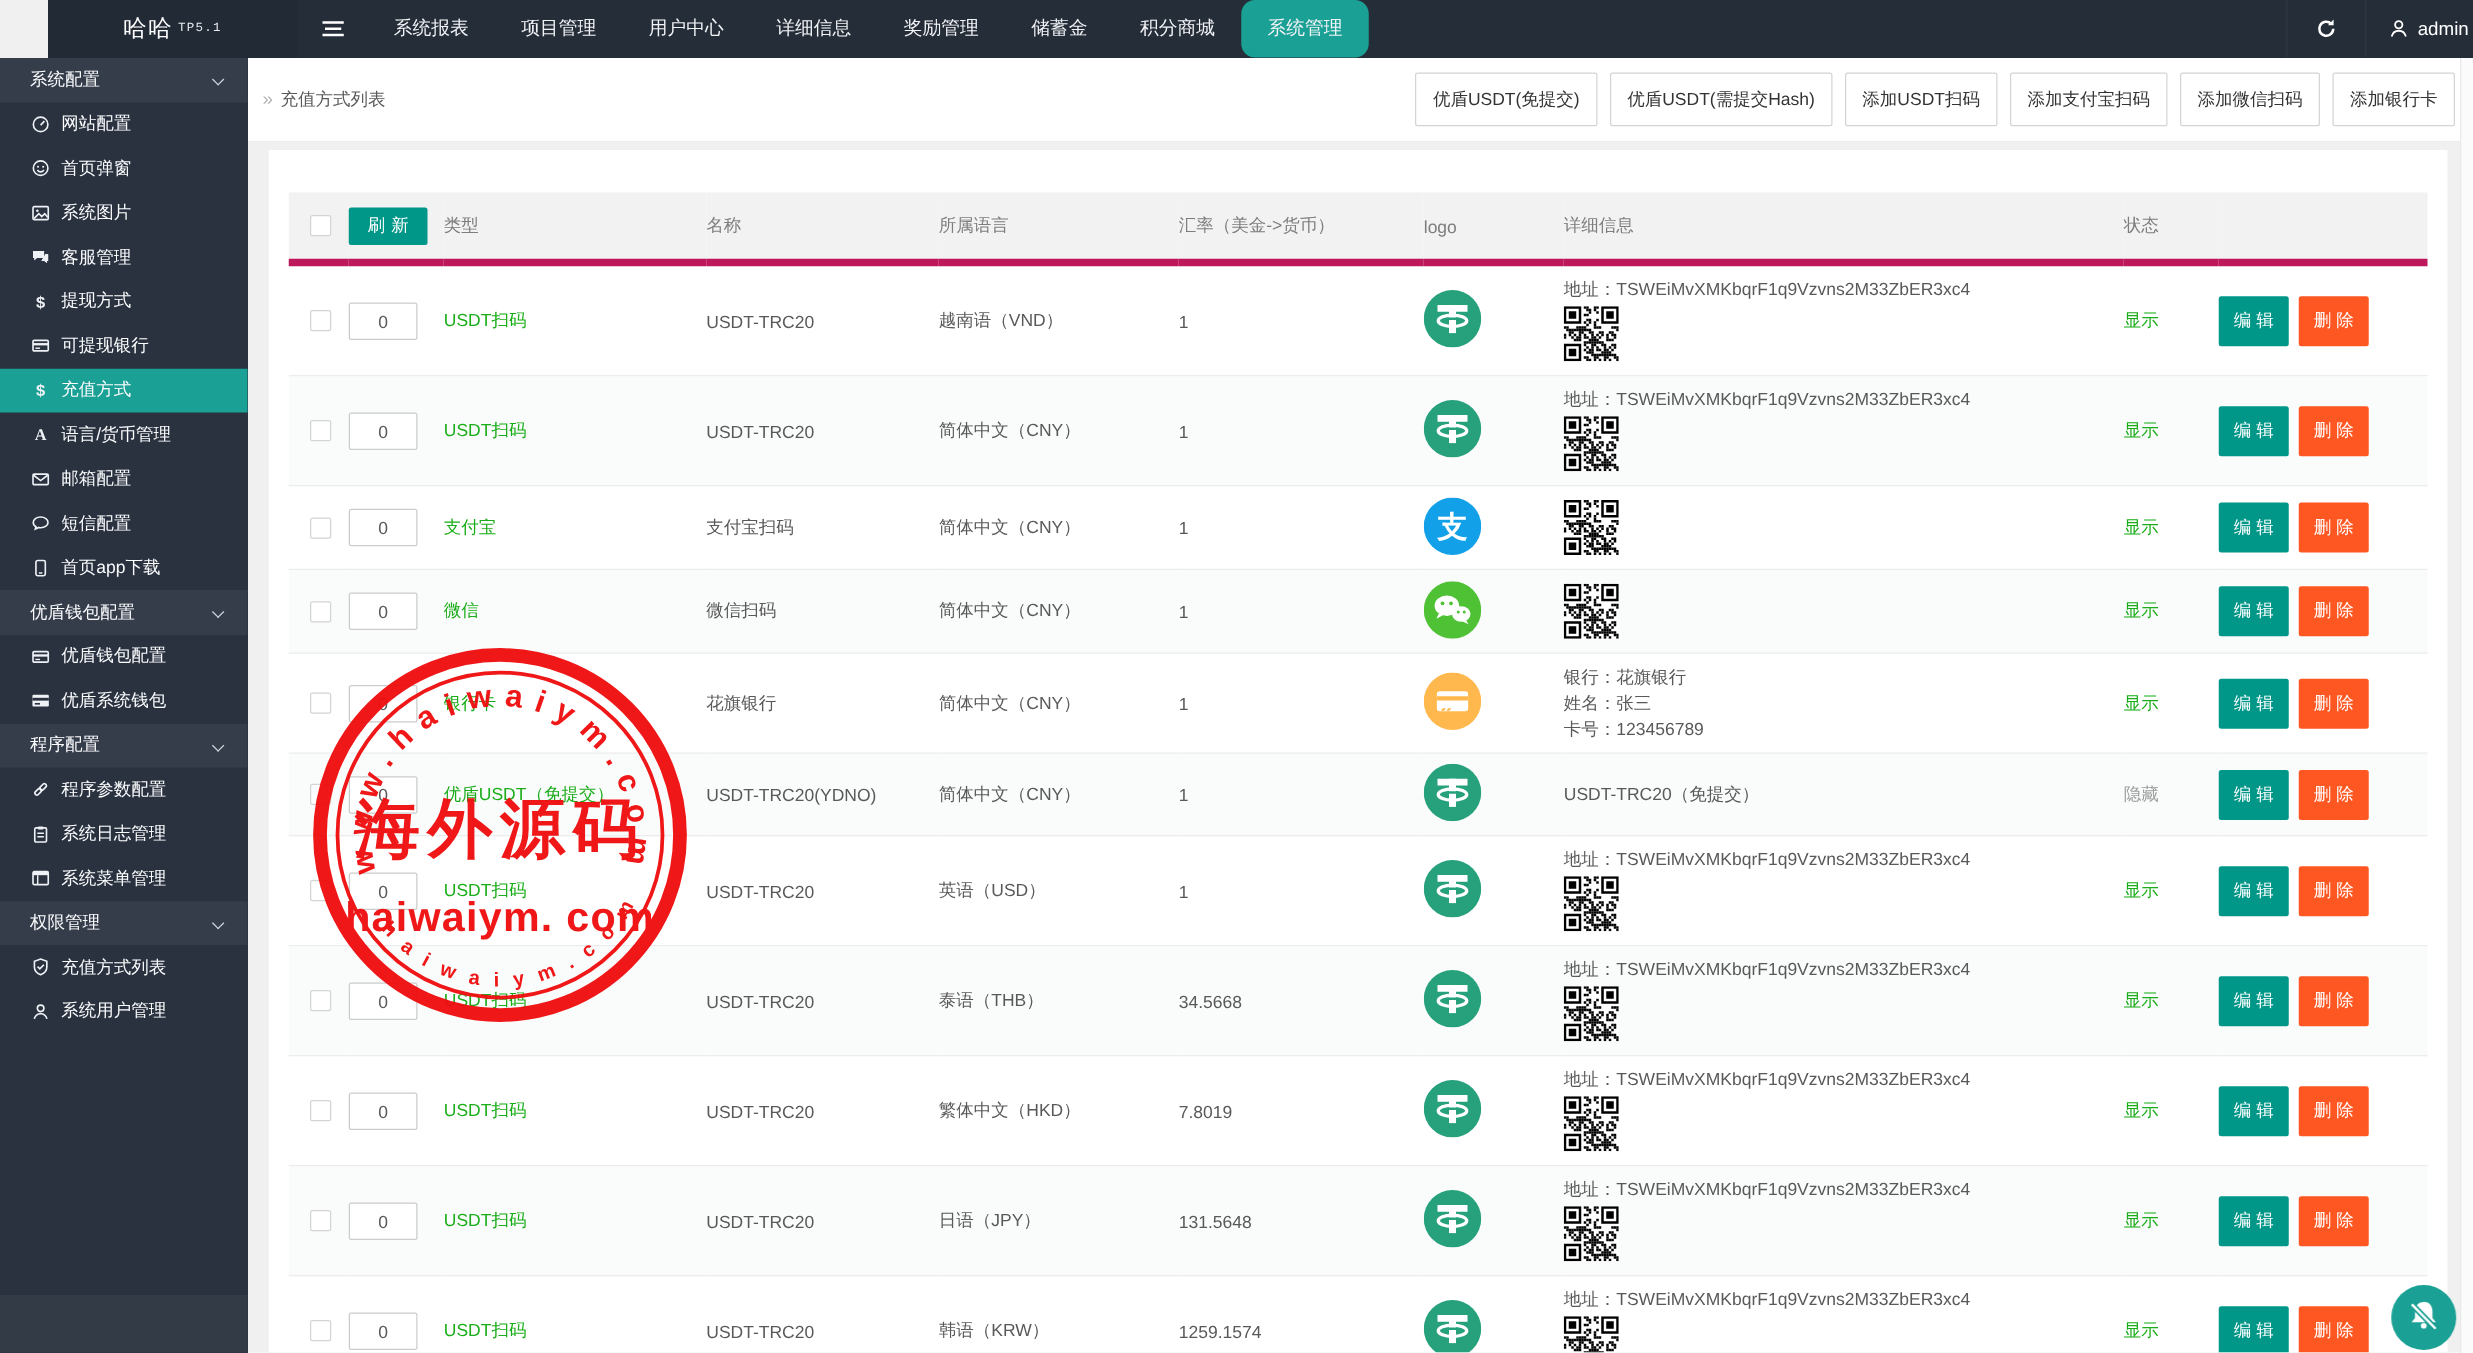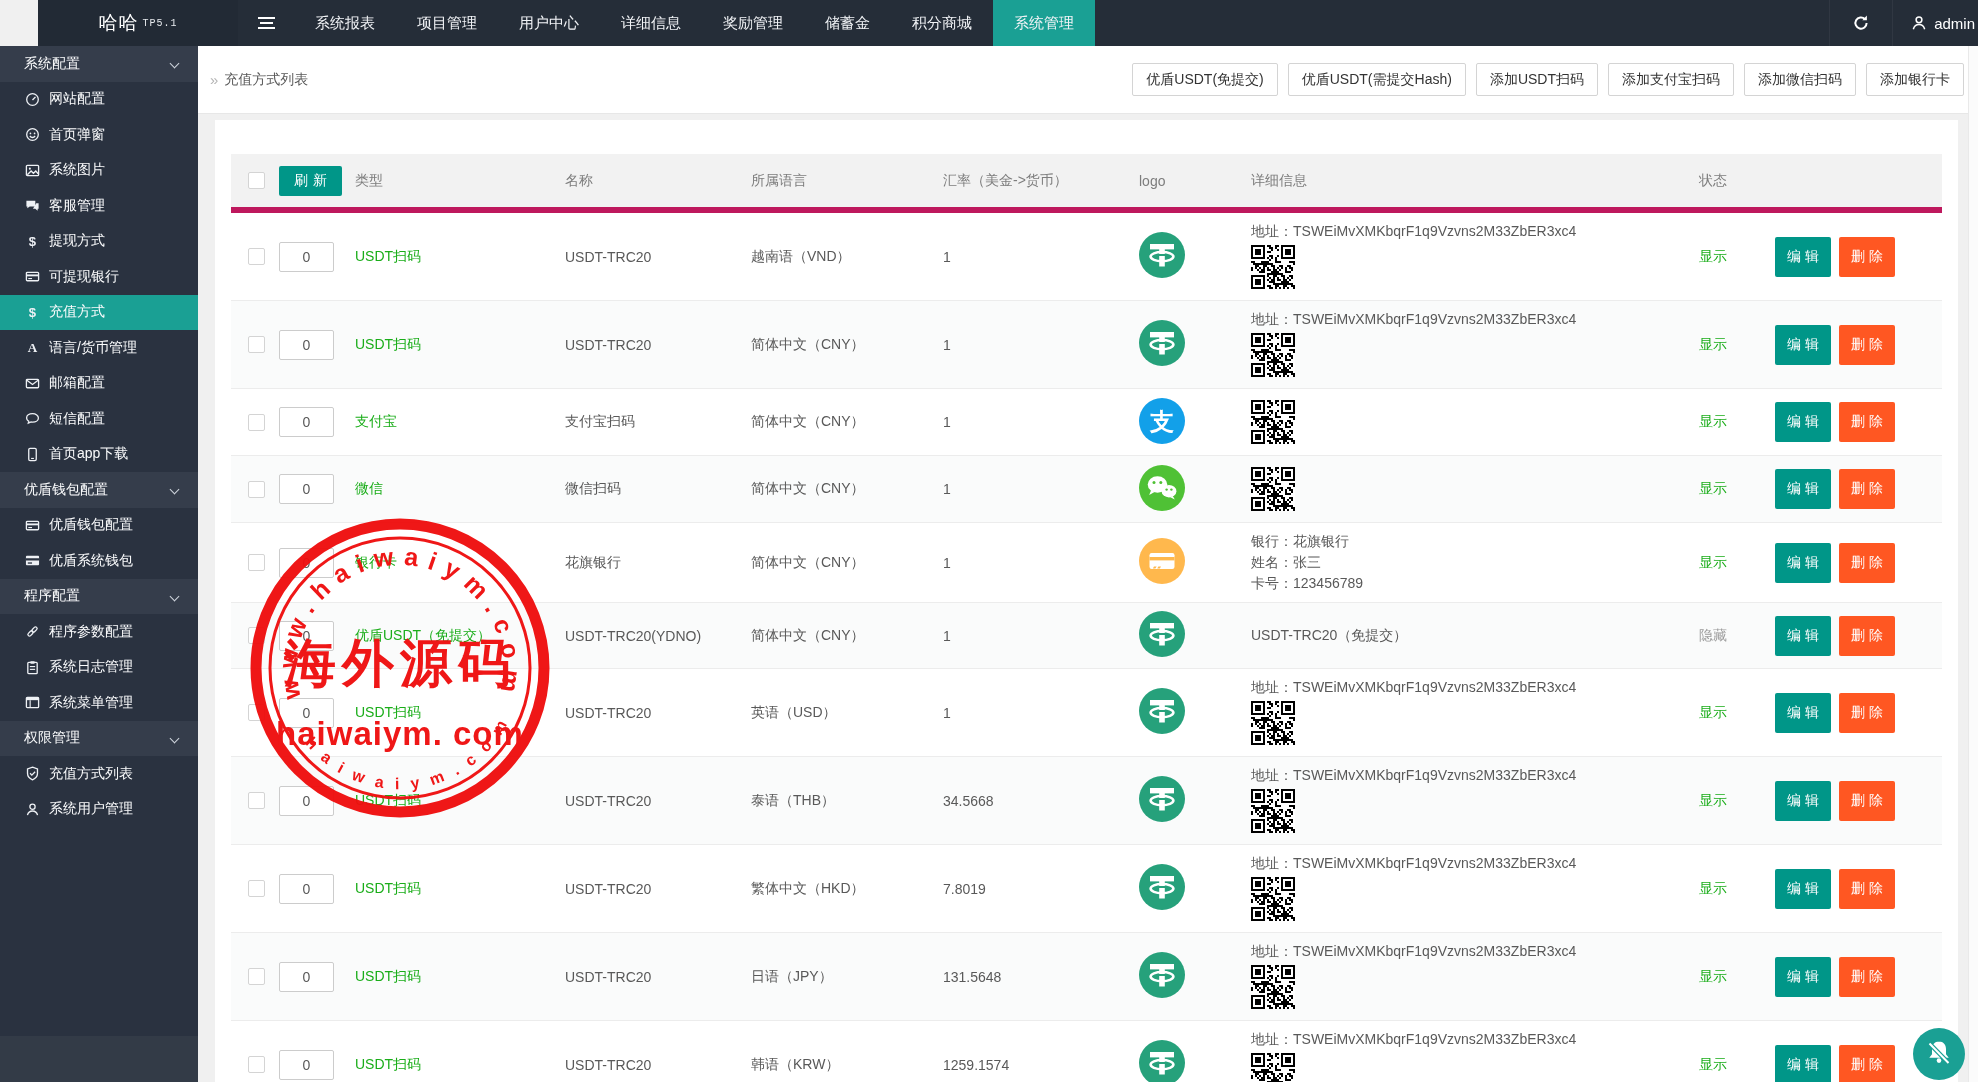--- a/index.html
+++ b/index.html
@@ -8,21 +8,21 @@
 
   
   .topbar { position:fixed; top:0; left:0; width:1978px; height:46px; background:#252d38; z-index:50; display:flex; align-items:stretch;margin-left:38px; }
   .logo { width:200px; background:#222a35; color:#fff; display:flex; align-items:center; justify-content:center; font-size:19px; letter-spacing:1px; }
   .logo sup { font-size:10px; margin-left:4px; color:#e7eaee;font-family:Liberation Mono, monospace; }
   .hamburger { width:56px; display:flex; flex-direction:column; justify-content:center; align-items:center; gap:3px; cursor:pointer; }
   .hamburger i { display:block; width:17px; height:2px; background:#fff; }
   .hamburger i:nth-child(2){ width:13px; }
   .topnav { display:flex; align-items:stretch;text-align:center; }
   .nav-item { color:#f1f3f6; font-size:15px; line-height:46px; padding:0 21px; cursor:pointer; }
-  .nav-item.active { background:#1aa094; }
+  .nav-item.active { background:#1aa094;border-radius:11px; }
   .topbar-right { margin-left:auto; display:flex; align-items:stretch; }
   .tb-icon-btn { width:64px; display:flex; align-items:center; justify-content:center; border-left:1px solid rgba(255,255,255,.05); border-right:1px solid rgba(255,255,255,.05); cursor:pointer; }
   .user-menu { display:flex; align-items:center; gap:7px; padding:0 26px 0 18px; color:#fff; font-size:15px; cursor:pointer; }
   .chev-up { width:8px; height:8px; border-left:2px solid #e8ebef; border-top:2px solid #e8ebef; transform:rotate(45deg) translateY(2px); }
 
   
   .sidebar { position:fixed; top:46px; left:0; bottom:0; width:198px; background:#2a3240; z-index:40; }
   .sb-entry { height:35.5px; display:flex; align-items:center; color:#fbfcfd; font-size:14px; cursor:pointer; }
   .sb-section { background:#353d4b; padding-left:24px; justify-content:space-between; padding-right:20px; }
   .sb-item { padding-left:24px; }
@@ -30,21 +30,21 @@
   .sb-item.active { background:#1aa094; }
   .chev-down { width:7px; height:7px; border-left:1.5px solid #cfd5dd; border-bottom:1.5px solid #cfd5dd; transform:rotate(-45deg); }
   .sidebar-footer { position:absolute; bottom:0; left:0; width:100%; height:46px; background:#333b47; }
 
   
   .main { position:absolute; left:198px; top:46px; right:0; bottom:0; background:#f0f0f0; overflow:hidden; }
   .toolbar { height:68px; background:#fff; border-bottom:1px solid #e7e7e7; display:flex; align-items:center; justify-content:space-between; padding:0 14px 0 12px; }
   .breadcrumb { color:#595959; font-size:14px; display:flex; align-items:center; gap:6px; }
   .bc-arrow { color:#b5b5b5; font-size:15px; }
   .toolbar-buttons { display:flex; gap:10px; }
-  .tool-btn { height:33px; background:#fff; border:1px solid #d4d4d4; border-radius:2px; color:#333; font-size:14px; padding:0 13px; cursor:pointer; font-family:inherit; }
+  .tool-btn { height:43px; background:#fff; border:1px solid #d4d4d4; border-radius:2px; color:#333; font-size:14px; padding:0 13px; cursor:pointer; font-family:inherit; }
 
   .content { padding:6px 20px 0 17px; }
   .card { background:#fff; padding:16px 16px 40px 16px; min-height:980px; }
   table { width:100%; border-collapse:collapse; table-layout:fixed; margin-top:18px; }
   thead tr { background:#f2f2f2; }
   th { font-weight:normal; color:#7d7d7d; font-size:14px; text-align:left; height:56px; }
   td { border-bottom:1px solid #ececec; vertical-align:middle; padding:8px 6px 8px 0; color:#595959; }
   thead tr { border-bottom:6px solid #be185d; }
   tbody tr:nth-child(even){ background:#fafbfb; }
   .cb { display:inline-block; width:17px; height:17px; border:1px solid #d4d4d4; border-radius:2px; background:#fff; cursor:pointer; vertical-align:middle; }

